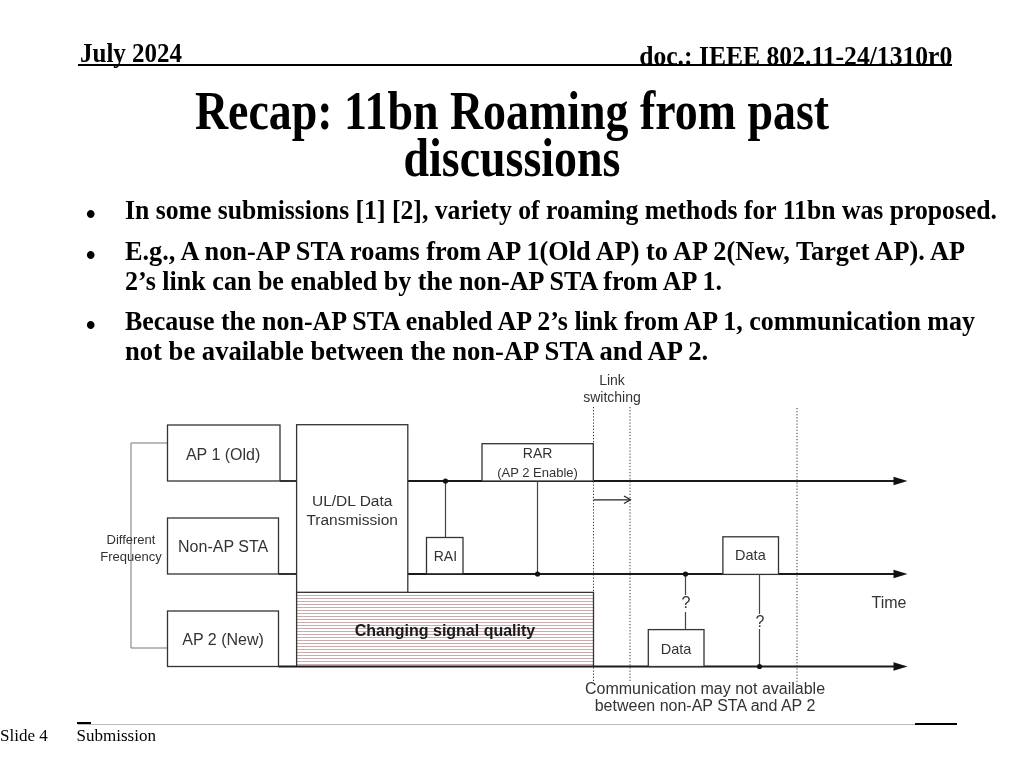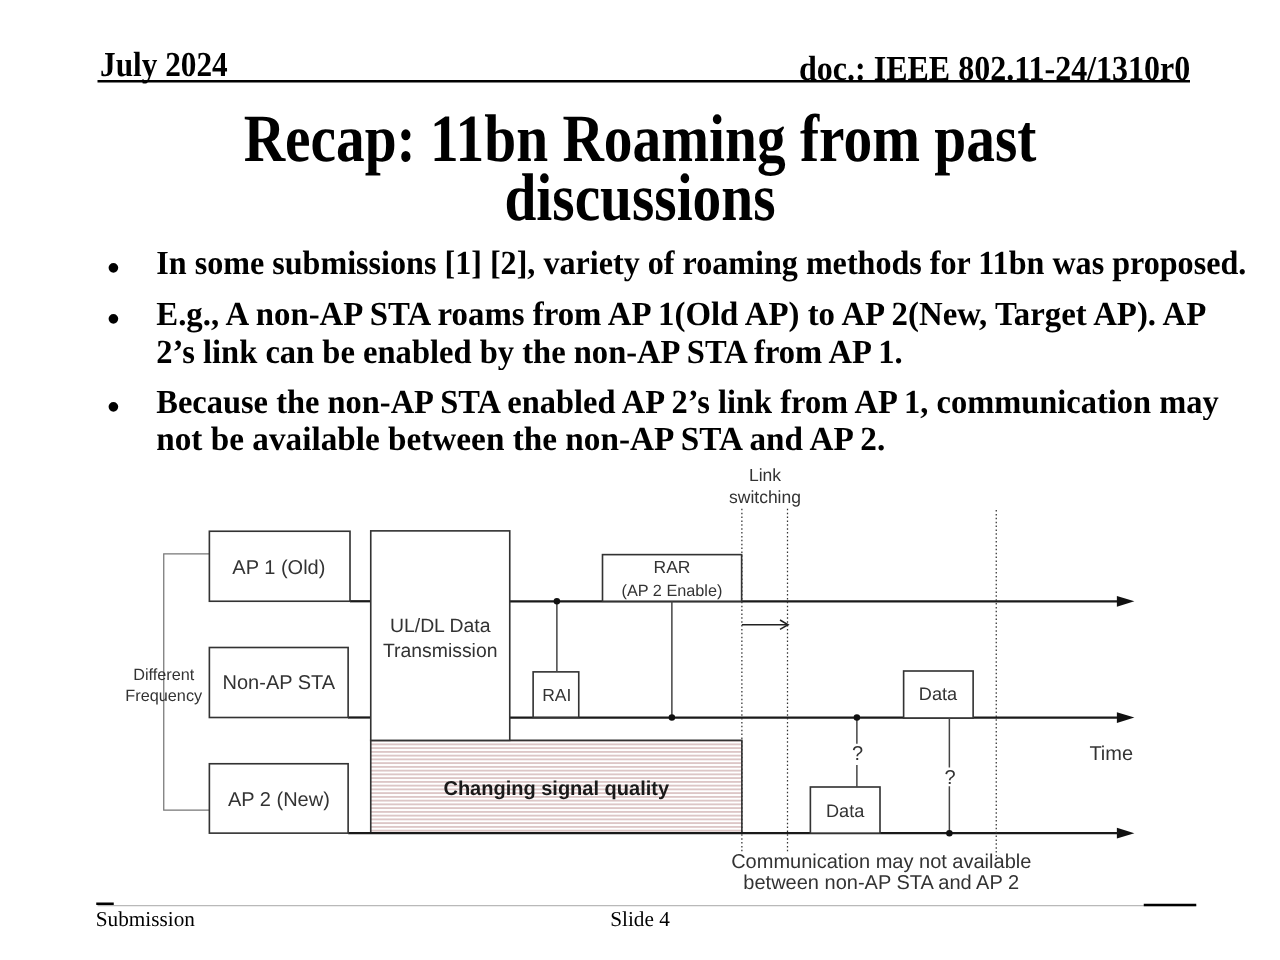--- a/index.html
+++ b/index.html
@@ -115,14 +115,14 @@
     <text x="705" y="694" font-size="16" text-anchor="middle">Communication may not available</text>
     <text x="705" y="711" font-size="16" text-anchor="middle">between non-AP STA and AP 2</text>
     <text x="445" y="635.8" font-size="16" font-weight="bold" fill="#1a1a1a" text-anchor="middle">Changing signal quality</text>
   </g>
 </svg>
 
 <div class="abs" style="left:78px;top:724px;width:879px;height:1px;background:#b9b9b9;"></div>
 <div class="abs" style="left:76.6px;top:722px;width:14.7px;height:2px;background:#000;"></div>
 <div class="abs" style="left:915px;top:723px;width:42px;height:2.2px;background:#000;"></div>
 <div class="abs ft" style="left:76.6px;top:727.4px;text-align:right;">Submission</div>
-<div class="abs ft" style="left:0;top:727.4px;width:1024px;text-align:center;">Slide 4</div>
+<div class="abs ft" style="left:0;top:727.4px;width:1024px;text-align:left;">Slide 4</div>
 <div class="abs ft" style="right:67px;top:727.4px;margin-top:40px;">Ronny Yongho Kim, KNUT</div>
 
 </body></html>

